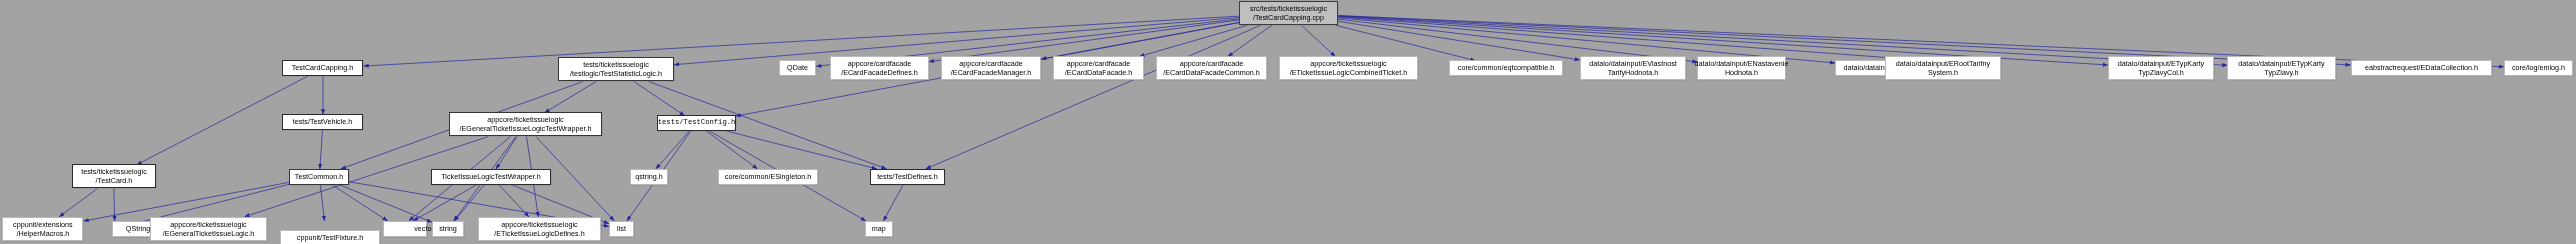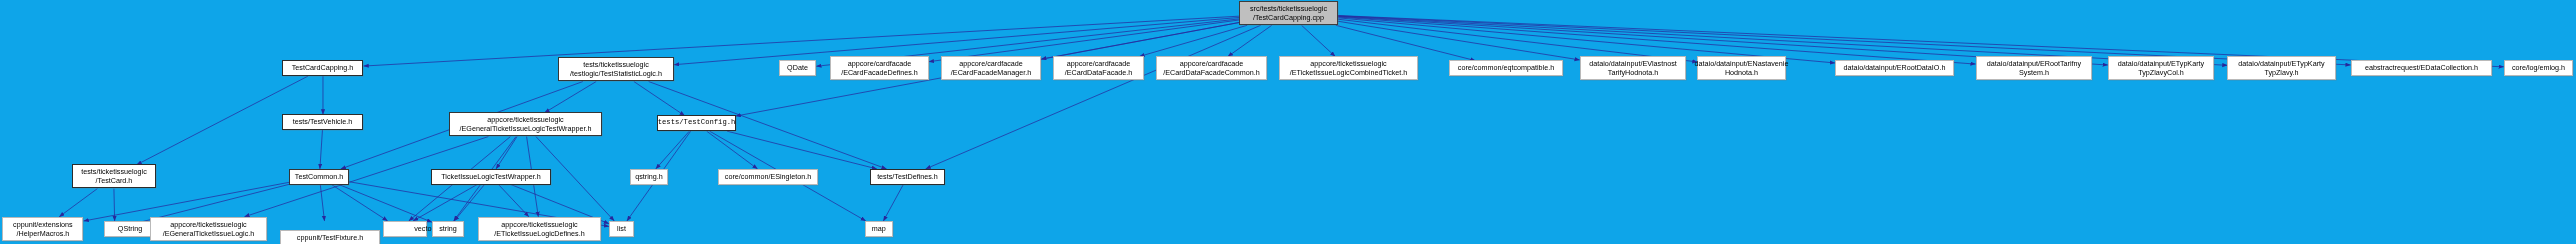--- a/index.html
+++ b/index.html
@@ -1,19 +1,19 @@
 <!DOCTYPE html>
 <html style="font-size:9.6px"><head>
 <meta charset="utf-8">
 <style>
   html,body{margin:0;padding:0;background:#ffffff;}
   #canvas{
     position:relative;
     width:2576px;height:245px;
-    background:#0ea5e9;
+    background:#a3a3a3;
     font-family:"Liberation Sans","DejaVu Sans",sans-serif;
     overflow:hidden;
   }
   #edges{position:absolute;left:0;top:0;width:2576px;height:245px;}
   .node{
     position:absolute;
     box-sizing:border-box;
     background:#ffffff;
     color:#000000;
     font-size:7.2px;
@@ -138,21 +138,21 @@
         <span>dataio/datainput/EVlastnost</span>
         <span>TarifyHodnota.h</span>
       </div>
       <div class="node external" style="left: 1697px; top: 56px; width: 89px; height: 24px;">
         <span>dataio/datainput/ENastavenie</span>
         <span>Hodnota.h</span>
       </div>
       <div class="node external" style="left: 1835px; top: 60px; width: 119px; height: 15.6px;">
         <span>dataio/datainput/ERootDataIO.h</span>
       </div>
-      <div class="node external" style="left: 1976px; top: 56px; width: 116px; height: 24px;">
+      <div class="node external" style="left: 1885px; top: 56px; width: 116px; height: 24px;">
         <span>dataio/datainput/ERootTarifny</span>
         <span>System.h</span>
       </div>
       <div class="node external" style="left: 2108px; top: 56px; width: 106px; height: 24px;">
         <span>dataio/datainput/ETypKarty</span>
         <span>TypZlavyCol.h</span>
       </div>
       <div class="node external" style="left: 2227px; top: 56px; width: 109px; height: 24px;">
         <span>dataio/datainput/ETypKarty</span>
         <span>TypZlavy.h</span>
@@ -189,21 +189,21 @@
       <div class="node external" style="left: 718px; top: 169px; width: 100px; height: 15.6px;">
         <span>core/common/ESingleton.h</span>
       </div>
       <div class="node bold" style="left: 870px; top: 169px; width: 75px; height: 15.6px;">
         <span>tests/TestDefines.h</span>
       </div>
       <div class="node external" style="left: 2.4px; top: 217px; width: 81px; height: 24px;">
         <span>cppunit/extensions</span>
         <span>/HelperMacros.h</span>
       </div>
-      <div class="node external" style="left: 104px; top: 221px; width: 52px; height: 15.6px;">
+      <div class="node external" style="left: 112px; top: 221px; width: 52px; height: 15.6px;">
         <span>QString</span>
       </div>
       <div class="node external" style="left: 150px; top: 217px; width: 117px; height: 24px;">
         <span>appcore/ticketissuelogic</span>
         <span>/EGeneralTicketIssueLogic.h</span>
       </div>
       <div class="node external" style="left: 280px; top: 230px; width: 100px; height: 15.6px;">
         <span>cppunit/TestFixture.h</span>
       </div>
       <div class="node external" style="left: 383px; top: 221px; width: 33px; height: 15.6px; padding-left: 40px;">

